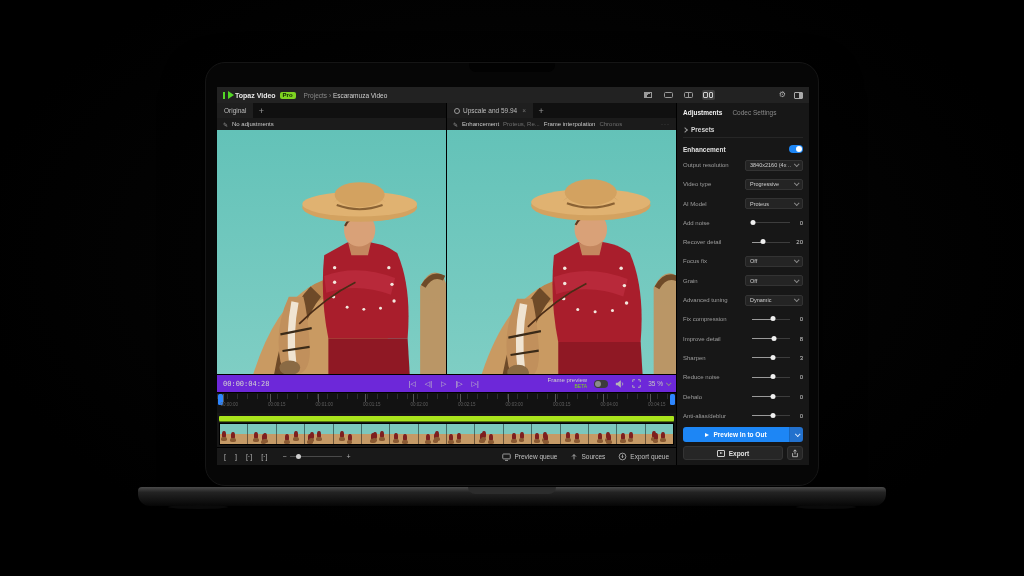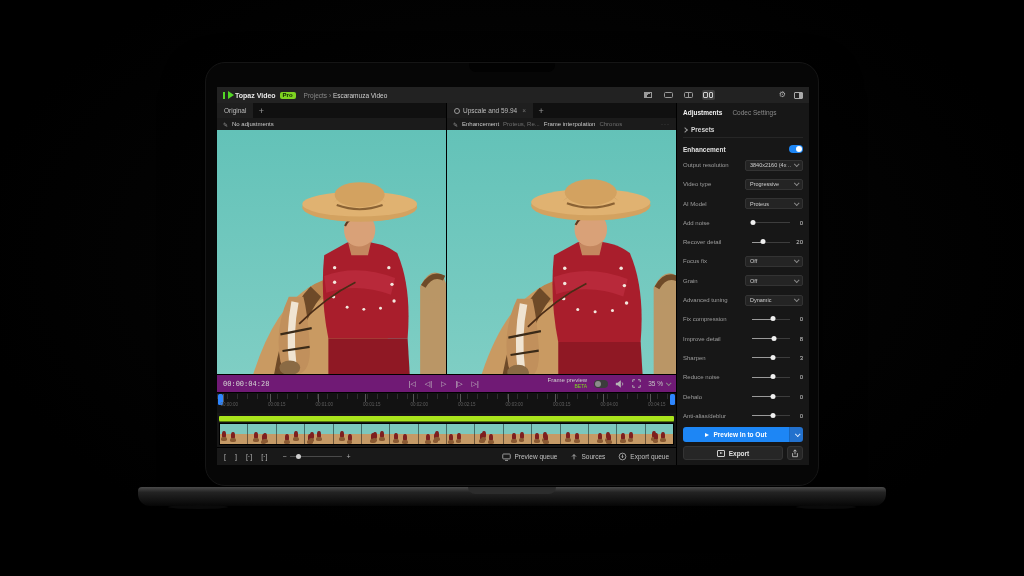--- a/index.html
+++ b/index.html
@@ -71,21 +71,21 @@
   .hd-lab { color:#c9c9c9; }
   .more-dots { margin-left:auto; color:#777; letter-spacing:1px; }
 
   
   .viewers-row { flex:1; display:flex; min-height:0; }
   .viewer { flex:1; overflow:hidden; position:relative; background:#57b3ab; }
   .viewer + .viewer { border-left:1px solid #000; }
   .viewer svg { position:absolute; inset:0; width:100%; height:100%; }
 
   
-  .transport { height:18px; background:#701a75; border-top:1px solid #000; display:flex; align-items:center; padding:0 6px; flex:0 0 auto; }
+  .transport { height:18px; background:#6d28d9; border-top:1px solid #000; display:flex; align-items:center; padding:0 6px; flex:0 0 auto; }
   .timecode { color:#d0d0d0; font-size:7px; font-family:"DejaVu Sans Mono", monospace; }
   .tbtns { position:absolute; left:50%; transform:translateX(-54%); display:flex; gap:9px; }
   .tbtn { color:#c5c5c5; font-size:7px; }
   .transport-right { margin-left:auto; display:flex; align-items:center; gap:7px; }
   .fp-label { text-align:right; line-height:1.1; }
   .fp-label .t { color:#cfcfcf; font-size:6px; display:block; }
   .fp-label .b { color:#7ed321; font-size:5px; display:block; }
   .toggle { width:14px; height:8px; border-radius:4px; background:#3c3c3c; position:relative; }
   .toggle .kn { position:absolute; top:1px; width:6px; height:6px; border-radius:50%; background:#8c8c8c; left:1px; }
   .toggle.on { background:#1d86f5; }

